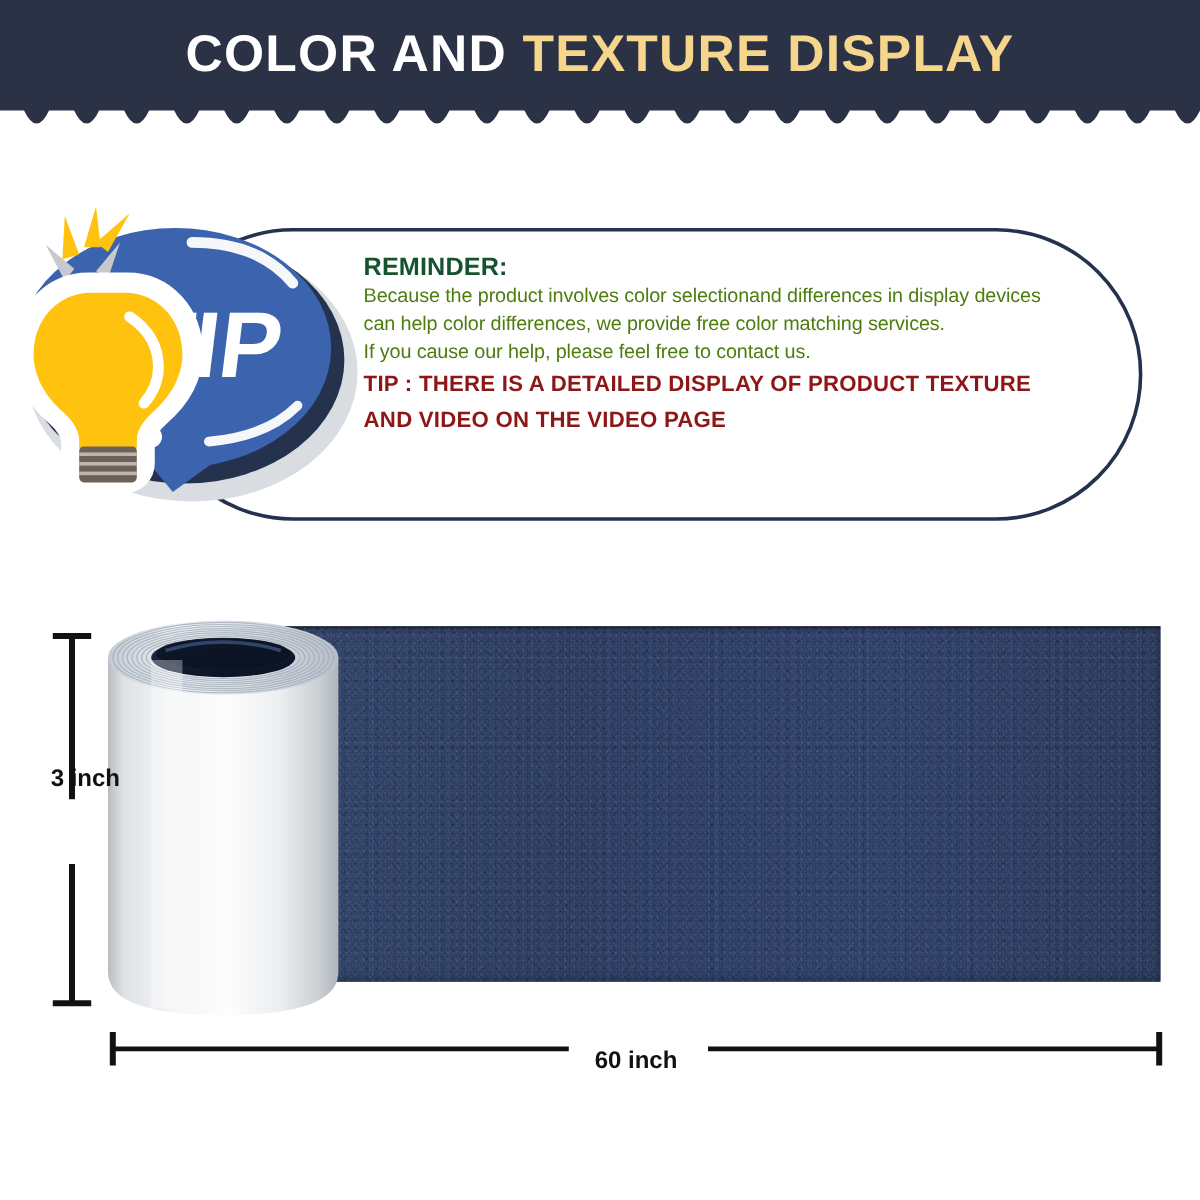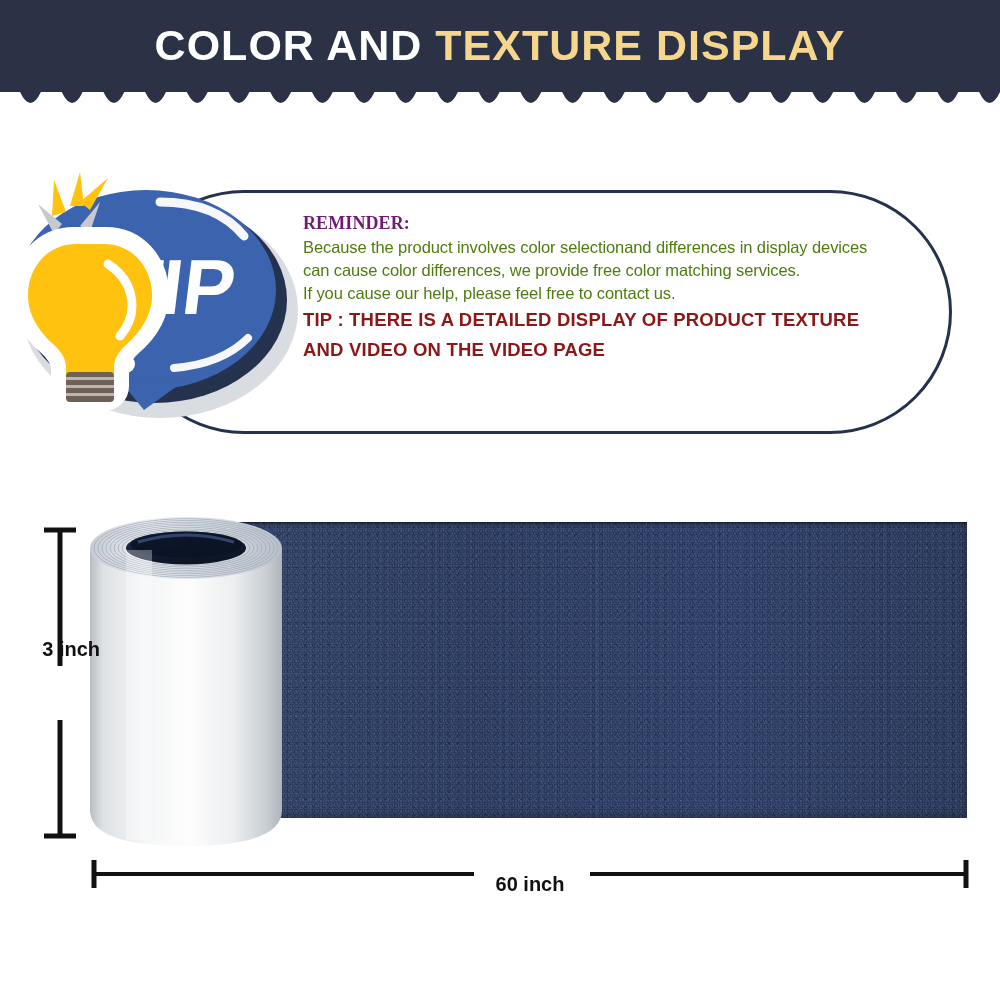--- a/index.html
+++ b/index.html
@@ -72,24 +72,24 @@
   }
   .tip-badge svg { display: block; }
 
   .tip-text-block {
     position: absolute;
     left: 303px;
     top: 212px;
     width: 650px;
   }
   .reminder-head {
-    font-family: Liberation Serif, serif;
-    font-size: 18px;
-    font-weight: bold;
-    color: #701a75;
+    font-family: Liberation Sans, sans-serif;
+    font-size: 21px;
+    font-weight: bold;
+    color: #14532d;
     letter-spacing: 0.1px;
     line-height: 22px;
     margin: 0 0 2px 0;
   }
   .reminder-line {
     font-family: "Liberation Sans", sans-serif;
     font-size: 16.5px;
     font-weight: normal;
     color: #4d7c0f;
     line-height: 23px;
@@ -262,21 +262,21 @@
           <rect x="58" y="217" width="48" height="3" fill="#bdb4ac"></rect>
           <rect x="58" y="225" width="48" height="3" fill="#bdb4ac"></rect>
         </g>
       </g>
     </svg>
   </div>
 
   <div class="tip-text-block">
     <p class="reminder-head">REMINDER:</p>
     <p class="reminder-line">Because the product involves color selectionand differences in display devices</p>
-    <p class="reminder-line">can cause color differences, we provide free color matching services.</p>
+    <p class="reminder-line">can help color differences, we provide free color matching services.</p>
     <p class="reminder-line">If you cause our help, please feel free to contact us.</p>
     <div class="tip-red">
       <p class="tip-red-line">TIP : THERE IS A DETAILED DISPLAY OF PRODUCT TEXTURE</p>
       <p class="tip-red-line">AND VIDEO ON THE VIDEO PAGE</p>
     </div>
   </div>
 
   <div class="product-area">
 
     <div class="sheet">

